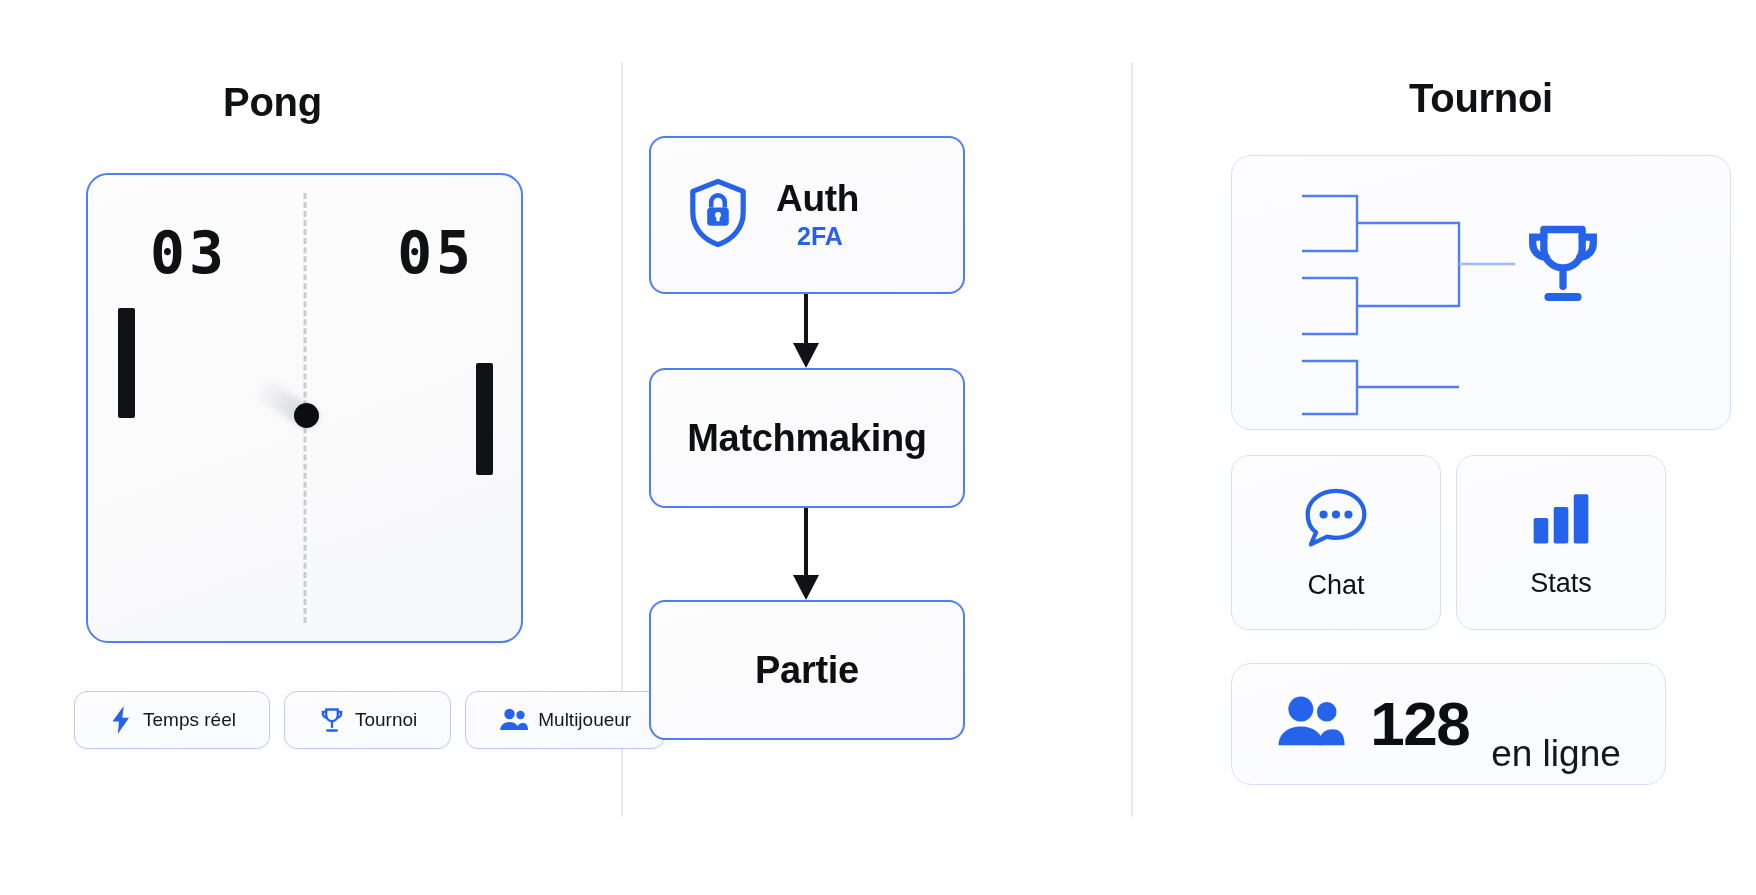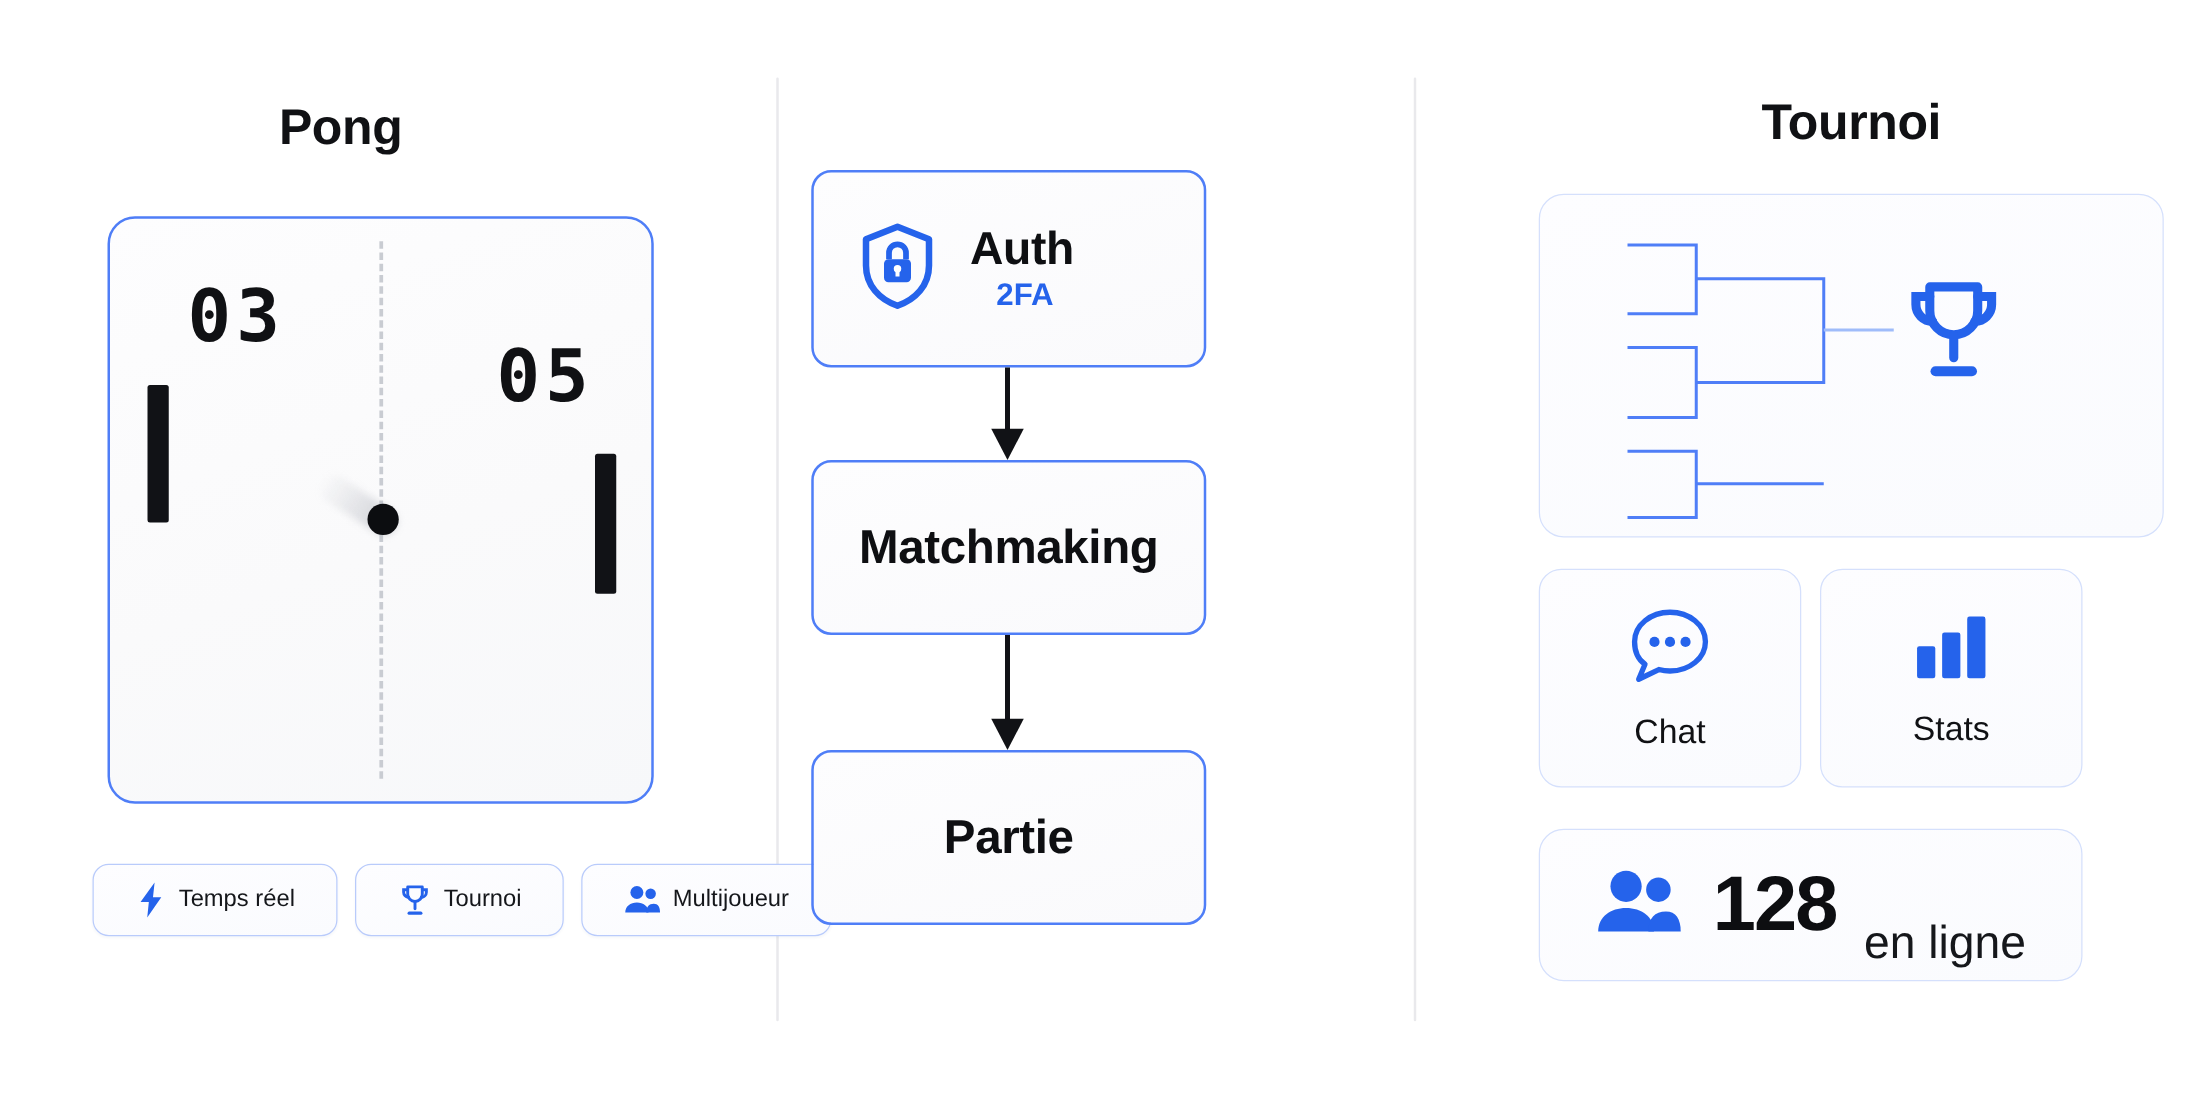--- a/index.html
+++ b/index.html
@@ -73,21 +73,21 @@
   .score {
     position: absolute;
     top: 44px;
     font-family: "DejaVu Sans Mono", "Liberation Mono", monospace;
     font-size: 58px;
     font-weight: 700;
     color: #101114;
     letter-spacing: 4px;
   }
   .score.left-score  { left: 62px;  }
-  .score.right-score { right: 46px; margin-top: 48px; }
+  .score.right-score { right: 46px; }
 
   .paddle {
     position: absolute;
     width: 17px;
     border-radius: 2px;
     background: #111216;
   }
   .paddle.p-left  { left: 30px;  top: 133px; height: 110px; }
   .paddle.p-right { right: 28px; top: 188px; height: 112px; }
 

